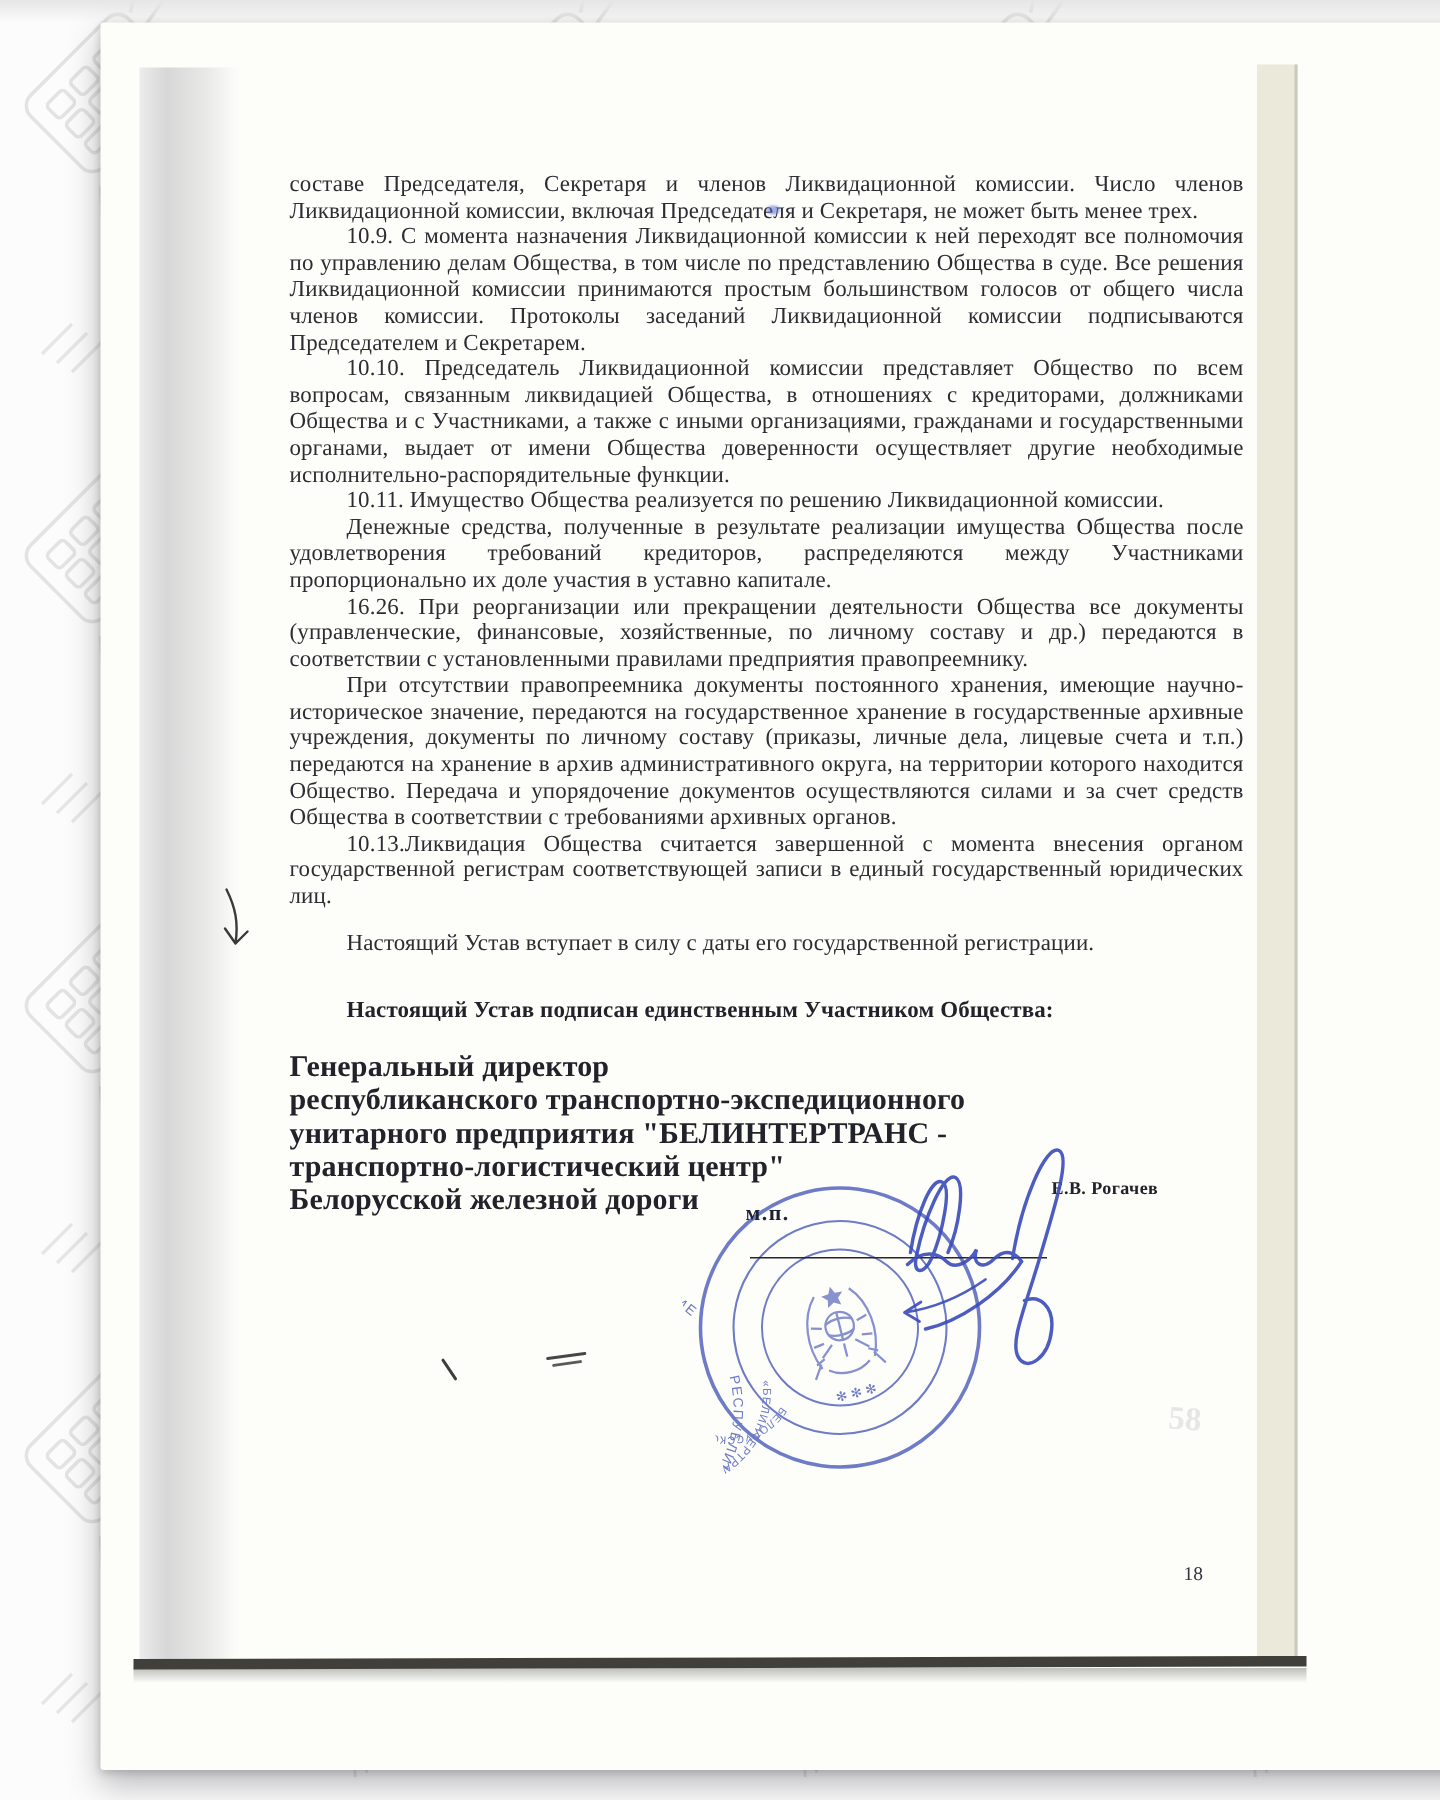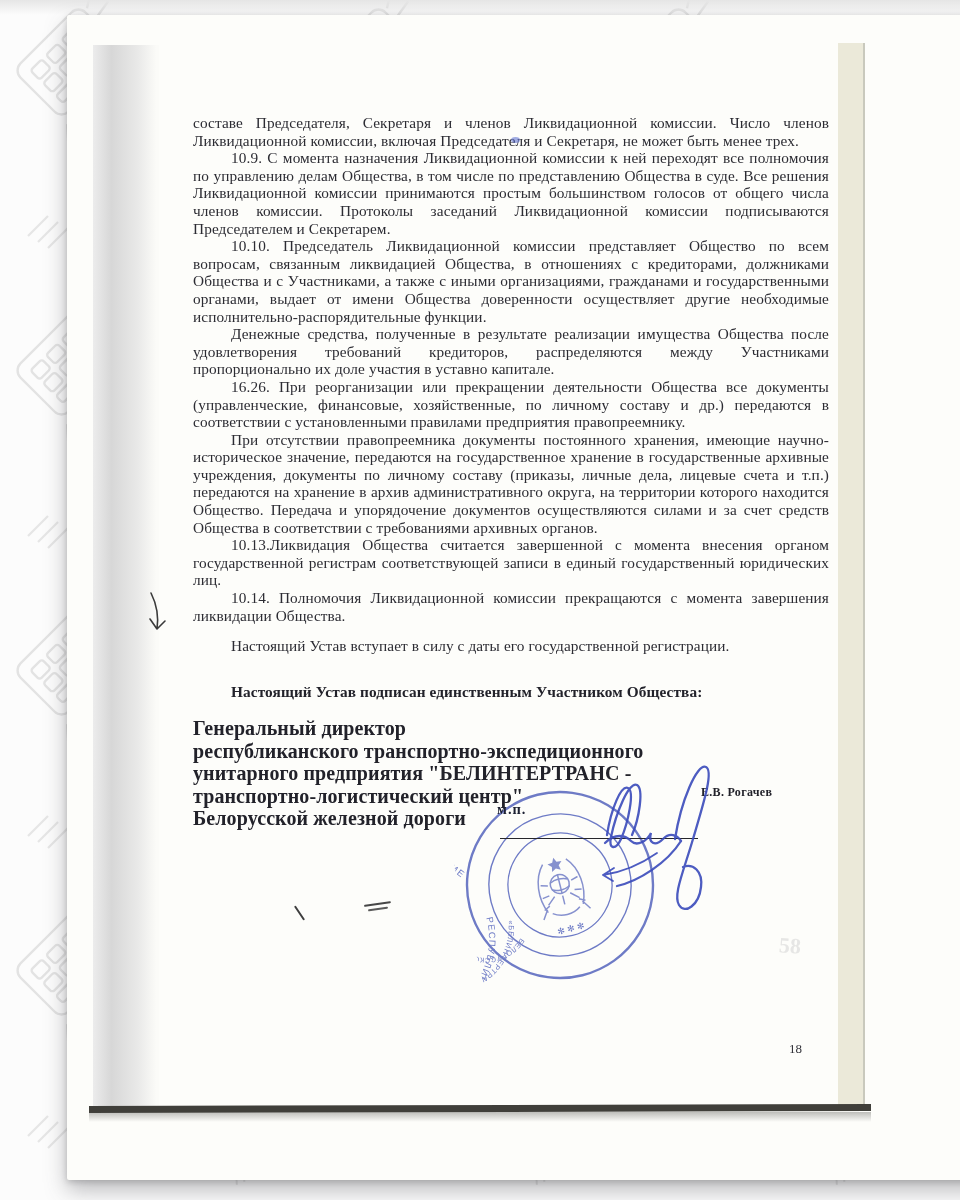--- a/index.html
+++ b/index.html
@@ -126,25 +126,25 @@
 
   <div class="binding-shade"></div>
   <div class="page-edge-cream"></div>
   <div class="scan-bottom-line"></div>
   <div class="scan-bottom-fade"></div>
 
   <div class="flow">
     <p class="no-indent">составе Председателя, Секретаря и членов Ликвидационной комиссии. Число членов Ликвидационной комиссии, включая Председателя и Секретаря, не может быть менее трех.</p>
     <p>10.9. С момента назначения Ликвидационной комиссии к ней переходят все полномочия по управлению делам Общества, в том числе по представлению Общества в суде. Все решения Ликвидационной комиссии принимаются простым большинством голосов от общего числа членов комиссии. Протоколы заседаний Ликвидационной комиссии подписываются Председателем и Секретарем.</p>
     <p>10.10.  Председатель Ликвидационной комиссии представляет Общество по всем вопросам, связанным ликвидацией Общества, в отношениях с кредиторами, должниками Общества и с Участниками, а также с иными организациями,  гражданами и государственными органами, выдает от имени Общества доверенности осуществляет другие необходимые исполнительно-распорядительные функции.</p>
+    <p>10.11. Имущество Общества реализуется по решению Ликвидационной комиссии.</p>
     <p>Денежные средства, полученные в результате реализации имущества Общества после удовлетворения требований кредиторов, распределяются между Участниками пропорционально их доле участия в уставно капитале.</p>
     <p>16.26. При реорганизации или прекращении деятельности Общества все документы (управленческие, финансовые, хозяйственные, по личному составу и др.) передаются в соответствии с установленными правилами предприятия правопреемнику.</p>
     <p>При отсутствии правопреемника документы постоянного хранения, имеющие научно-историческое значение, передаются на государственное хранение в государственные архивные учреждения, документы по личному составу (приказы, личные дела, лицевые счета и т.п.) передаются на хранение в архив административного округа, на территории которого находится Общество. Передача и упорядочение документов осуществляются силами и за счет средств Общества в соответствии с требованиями архивных органов.</p>
     <p>10.13.Ликвидация Общества считается завершенной с момента внесения органом государственной регистрам соответствующей записи в единый государственный  юридических лиц.</p>
-    <p>10.14. Полномочия Ликвидационной комиссии прекращаются с момента завершения ликвидации Общества.</p>
     <p class="gap-s">Настоящий Устав вступает в силу с даты его государственной регистрации.</p>
     <p class="gap-m bold">Настоящий Устав подписан единственным  Участником Общества:</p>
 
     <div class="signer-block">
       <div>Генеральный директор</div>
       <div>республиканского транспортно-экспедиционного</div>
       <div>унитарного предприятия "БЕЛИНТЕРТРАНС -</div>
       <div>транспортно-логистический центр"</div>
       <div>Белорусской железной дороги</div>
     </div>

